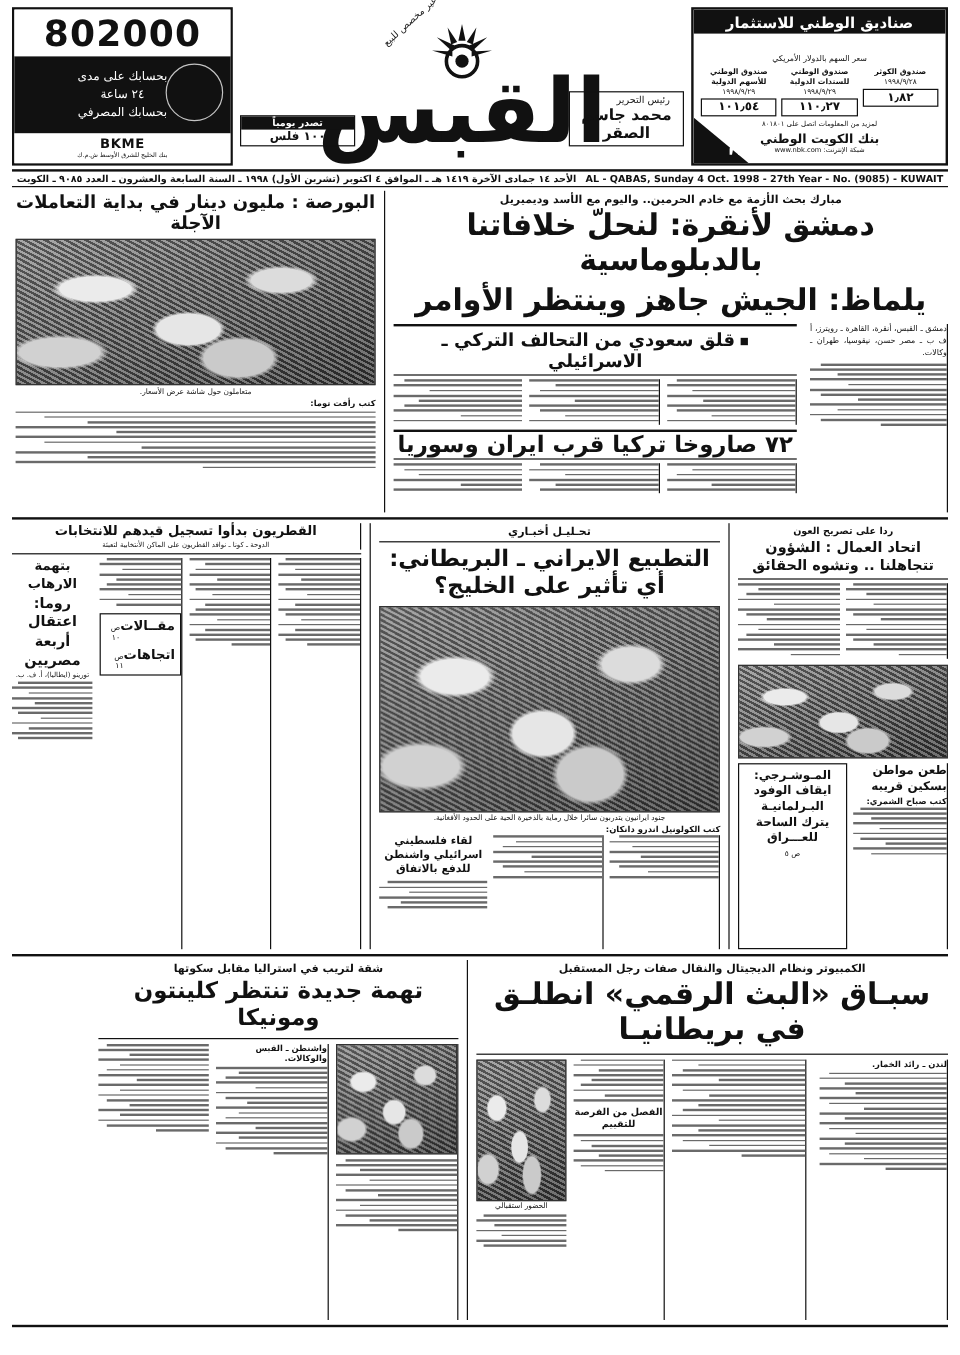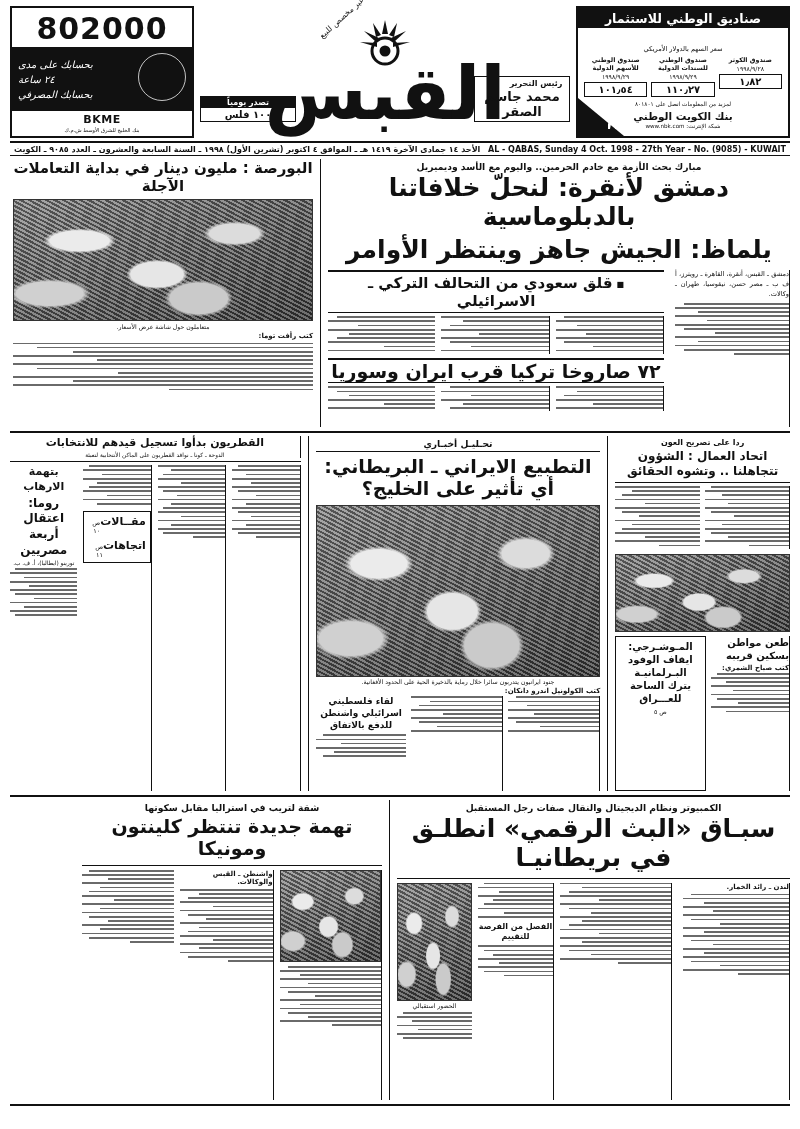--- a/index.html
+++ b/index.html
@@ -31,35 +31,35 @@
   .camel { position: absolute; left: 0; bottom: 0; width: 72px; height: 52px; }
 
   .mh-mid { flex: 1; position: relative; display: flex;
             align-items: center; justify-content: center; }
   .logo-wrap { display: flex; flex-direction: column; align-items: center; }
   .logo-title { font-size: 74px; font-weight: bold; line-height: .9;
                 font-family: "DejaVu Sans", sans-serif; letter-spacing: -2px; }
   .sunburst { width: 60px; height: 48px; margin-bottom: -6px; }
   .editor-box { position: absolute; right: 2px; bottom: 16px; width: 96px;
                 border: 1.6px solid #111; text-align: center; padding: 2px 0; }
-  .editor-box .l1 { font-size: 8px; font-weight: bold; padding-left: 28px; }
+  .editor-box .l1 { font-size: 8px; font-weight: normal; padding-left: 28px; }
   .editor-box .l2 { font-size: 13px; font-weight: bold; margin-top: 1px; }
   .price-box { position: absolute; left: 2px; bottom: 16px; width: 96px;
                border: 1.6px solid #111; text-align: center; }
   .price-box .p1 { background: #111; color: #fff; font-size: 8px; font-weight: bold; padding: 1px 0; }
   .price-box .p2 { font-size: 10px; font-weight: bold; padding: 1px 0; }
   .hand { position: absolute; left: 114px; top: 8px; width: 58px;
           font-size: 8px; transform: rotate(-42deg); color: #222; }
 
   .mh-left { width: 184px; border: 2px solid #111; display: flex; flex-direction: column; }
   .ad-num { background: #fff; text-align: center; font-size: 30px; font-weight: bold;
             letter-spacing: 1px; padding: 3px 0 1px; font-family: "DejaVu Sans", sans-serif; }
   .ad-body { background: #111; color: #fff; flex: 1; position: relative;
              padding: 4px 6px; display: flex; flex-direction: column; justify-content: center; }
-  .ad-body div { font-size: 10px; text-align: left; line-height: 1.5; font-style: italic; }
+  .ad-body div { font-size: 10px; text-align: center; line-height: 1.5; }
   .ad-seal { position: absolute; right: 6px; top: 6px; width: 48px; height: 48px;
              border: 1.5px solid #fff; border-radius: 50%; opacity: .75; }
   .ad-foot { background: #fff; text-align: center; padding: 2px 0 3px; }
   .ad-foot .bk { font-size: 11px; font-weight: bold; letter-spacing: .5px; }
   .ad-foot .bksub { font-size: 5.2px; margin-top: 1px; }
 
   
   .dateline { border-top: 2.2px solid #111; border-bottom: 1px solid #111;
               display: flex; justify-content: space-between; align-items: center;
               padding: 1.5px 4px; margin-top: 3px; font-size: 8px; font-weight: bold; }

